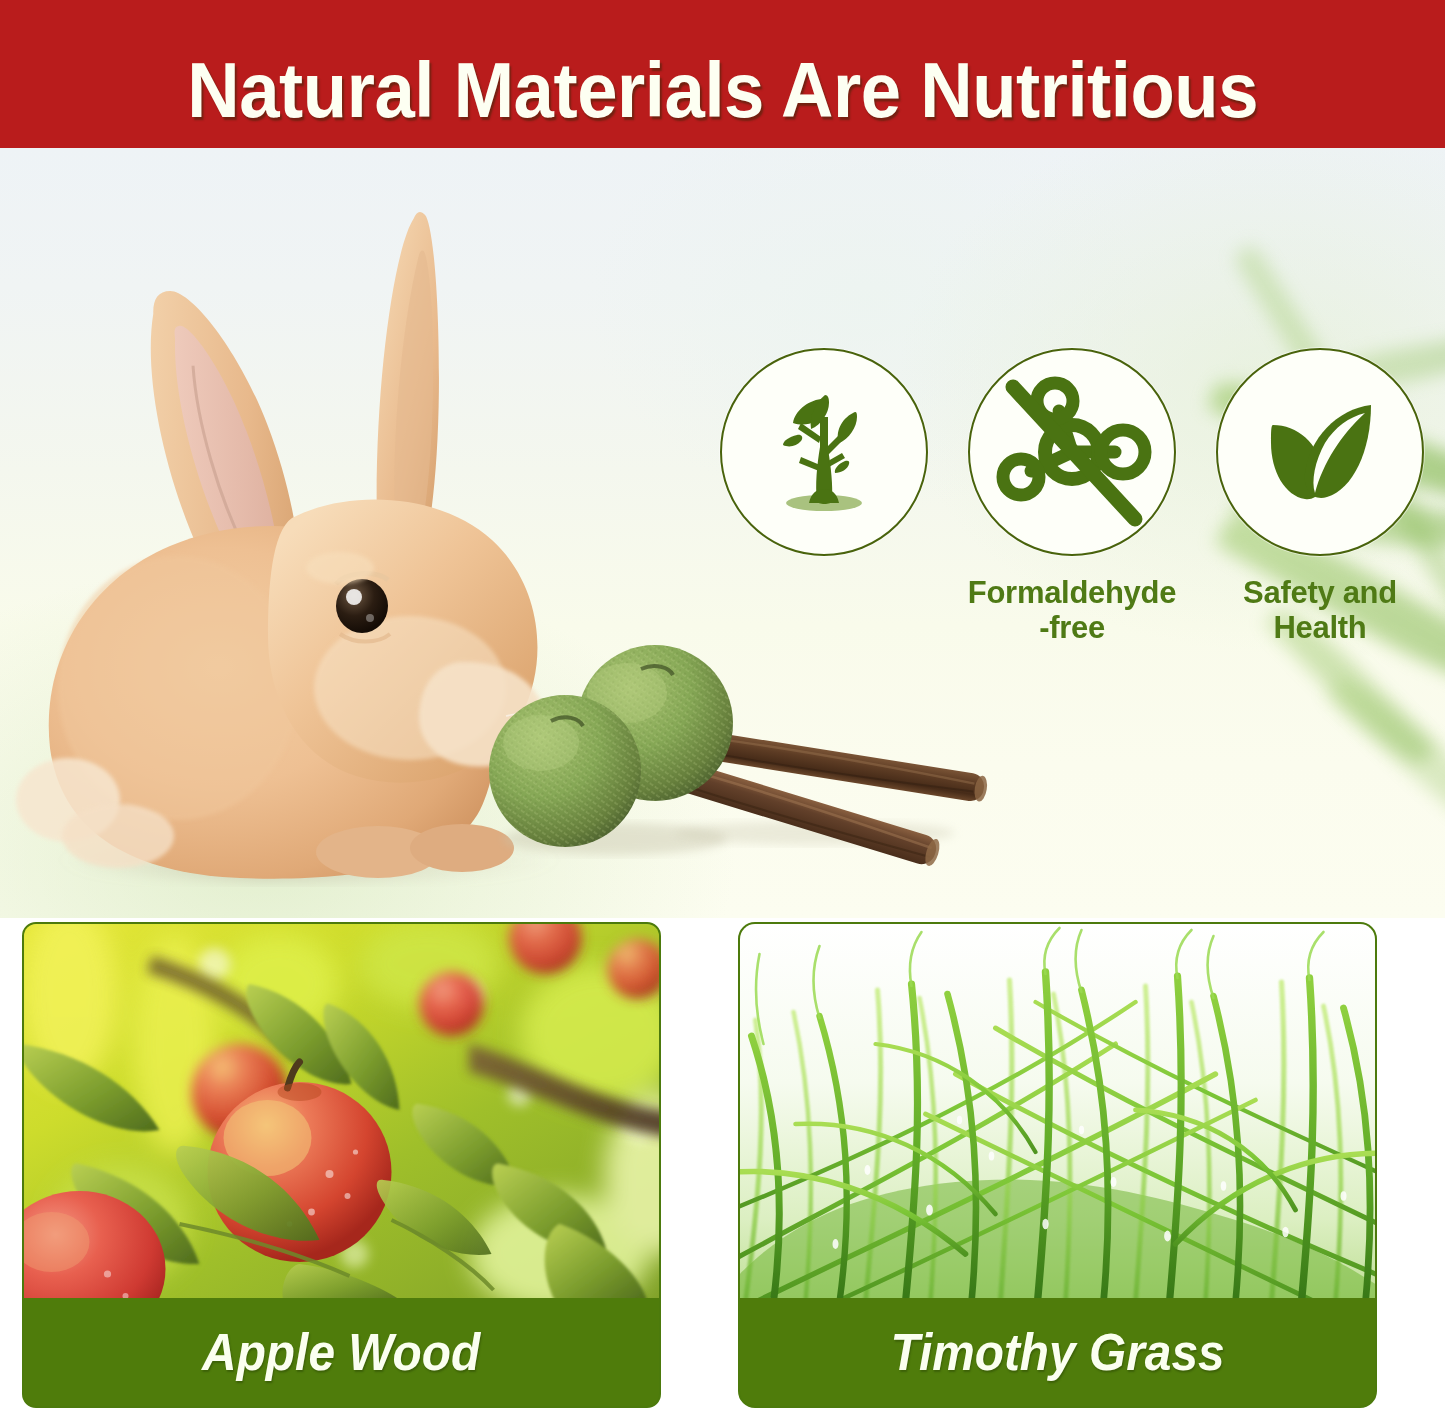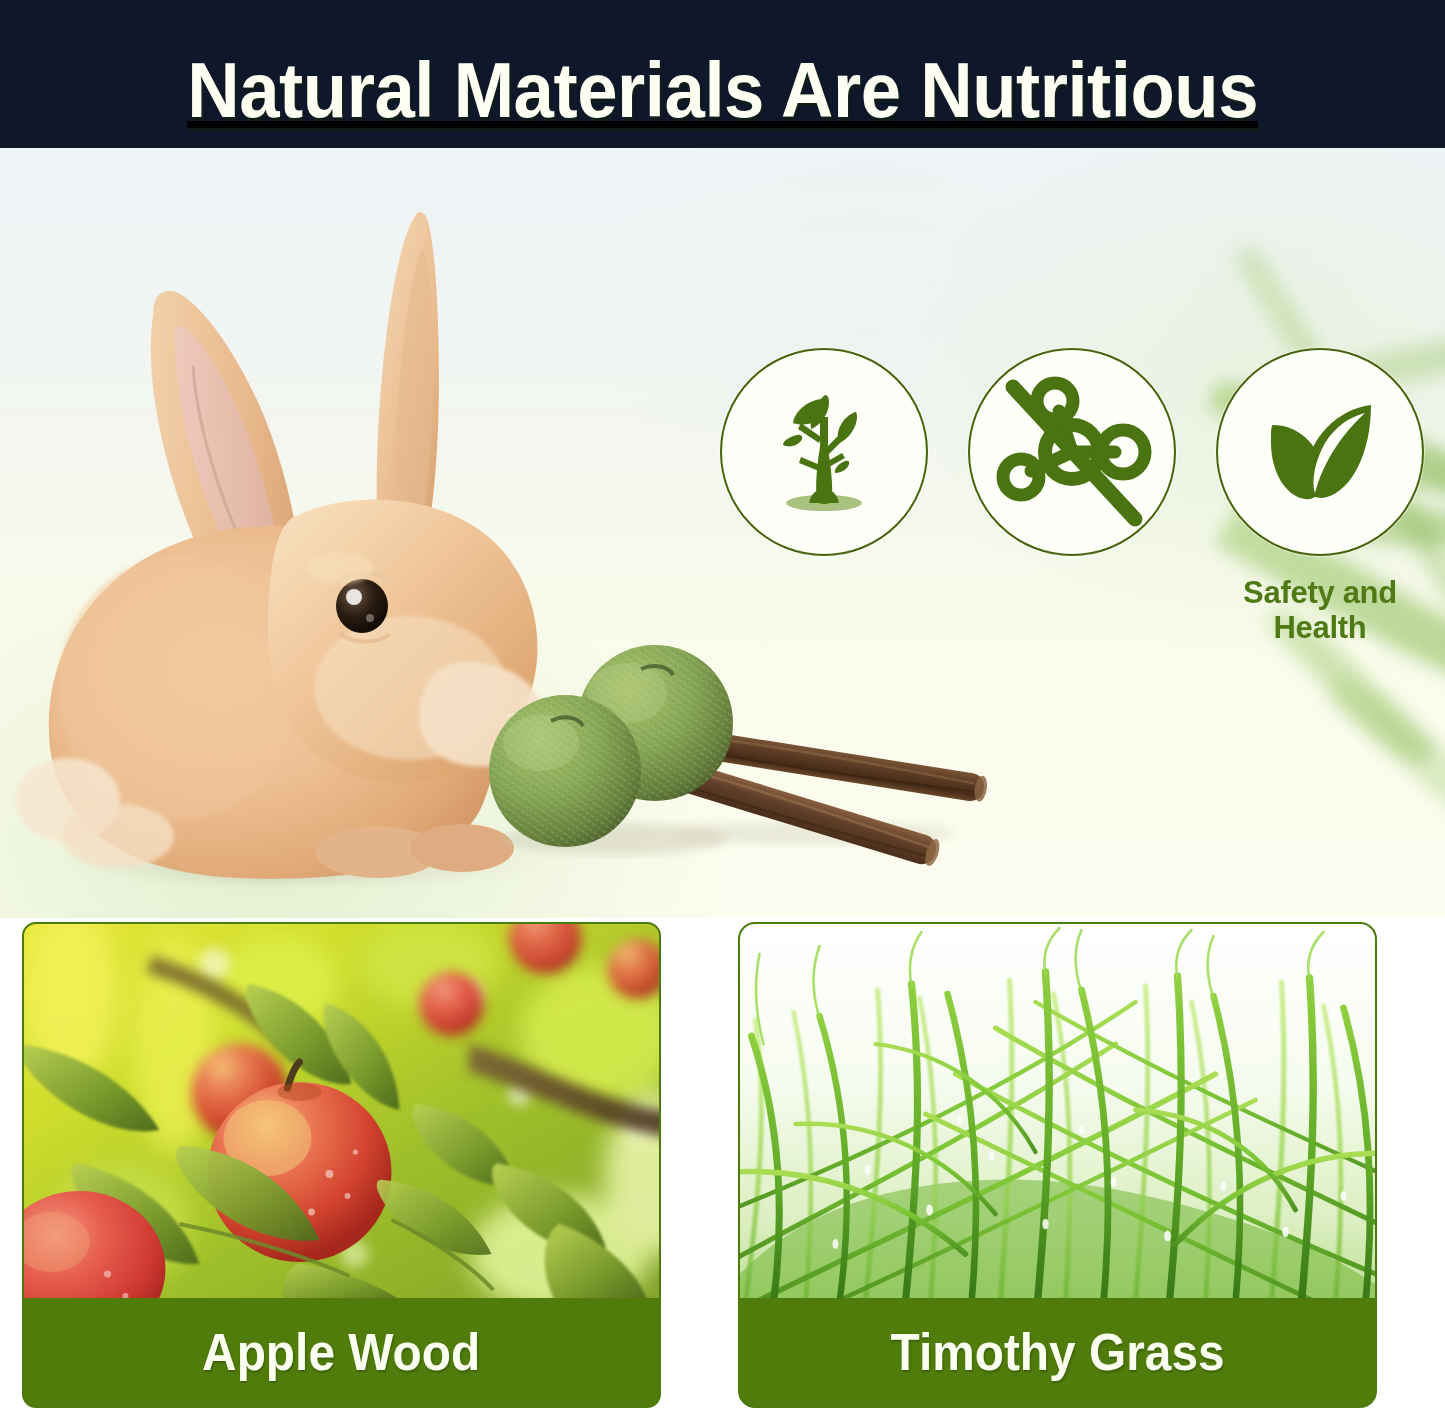--- a/index.html
+++ b/index.html
@@ -5,22 +5,22 @@
   * { margin:0; padding:0; box-sizing:border-box; }
   html,body { width:1445px; height:1416px; background:#ffffff; }
   body {
     font-family:"Liberation Sans", sans-serif;
     position:relative; overflow:hidden;
   }
 
   
   .header-banner{
     position:absolute; left:0; top:0; width:1445px; height:180px;
-    background:#0f172a;
-    display:flex; align-items:center; justify-content:center;text-decoration:underline;
+    background:#b91c1c;
+    display:flex; align-items:center; justify-content:center;
   }
   .header-title{
     font-size:78px; line-height:1;
     font-weight:bold;
     color:#fdfff2;
     letter-spacing:-0.5px;
     transform:scaleX(0.93);
     text-shadow:2px 3px 2px rgba(20,40,0,0.42);
     white-space:nowrap;
   }
@@ -95,20 +95,21 @@
   .cards{
     position:absolute; left:0; top:918px; width:1445px; height:498px;
     background:#ffffff;
   }
   .card{
     position:absolute; top:4px; width:639px; height:486px;
     border:2px solid #4c7a0c;
     border-radius:14px;
     overflow:hidden;
     background:#4f7c0b;
+    font-style:italic;
   }
   .card.card-left{ left:22px; }
   .card.card-right{ left:738px;border-radius:17px; }
   .card-photo{ position:absolute; left:0; top:0; width:100%; height:378px; overflow:hidden; }
   .card-photo svg{ display:block; width:100%; height:100%; }
   .card-caption{
     position:absolute; left:0; bottom:0; width:100%; height:108px;
     background:#4f7c0b;
     display:flex; align-items:center; justify-content:center;
   }
@@ -342,20 +343,24 @@
 
             <circle cx="68" cy="34" r="18" fill="none" stroke="#4a7312" stroke-width="13"></circle>
 
             <circle cx="34" cy="110" r="18" fill="none" stroke="#4a7312" stroke-width="13"></circle>
 
             <circle cx="136" cy="85" r="22" fill="none" stroke="#4a7312" stroke-width="13"></circle>
 
             <line x1="26" y1="20" x2="148" y2="152" stroke="#4a7312" stroke-width="15" stroke-linecap="round"></line>
           </svg>
         </span>
+      </div>
+      <div class="feature-label">
+        <span>Formaldehyde</span><br>
+        <span>-free</span>
       </div>
     </div>
 
     <div class="feature f3">
       <div class="feature-circle">
         <span>
           <svg width="150" height="150" viewBox="0 0 150 150" xmlns="http://www.w3.org/2000/svg">
 
             <path d="M28 48 C52 48 74 66 78 94 C80 112 72 124 60 122
                      C40 119 26 94 26 66 C26 55 26 48 28 48 Z" fill="#4a7312"></path>

